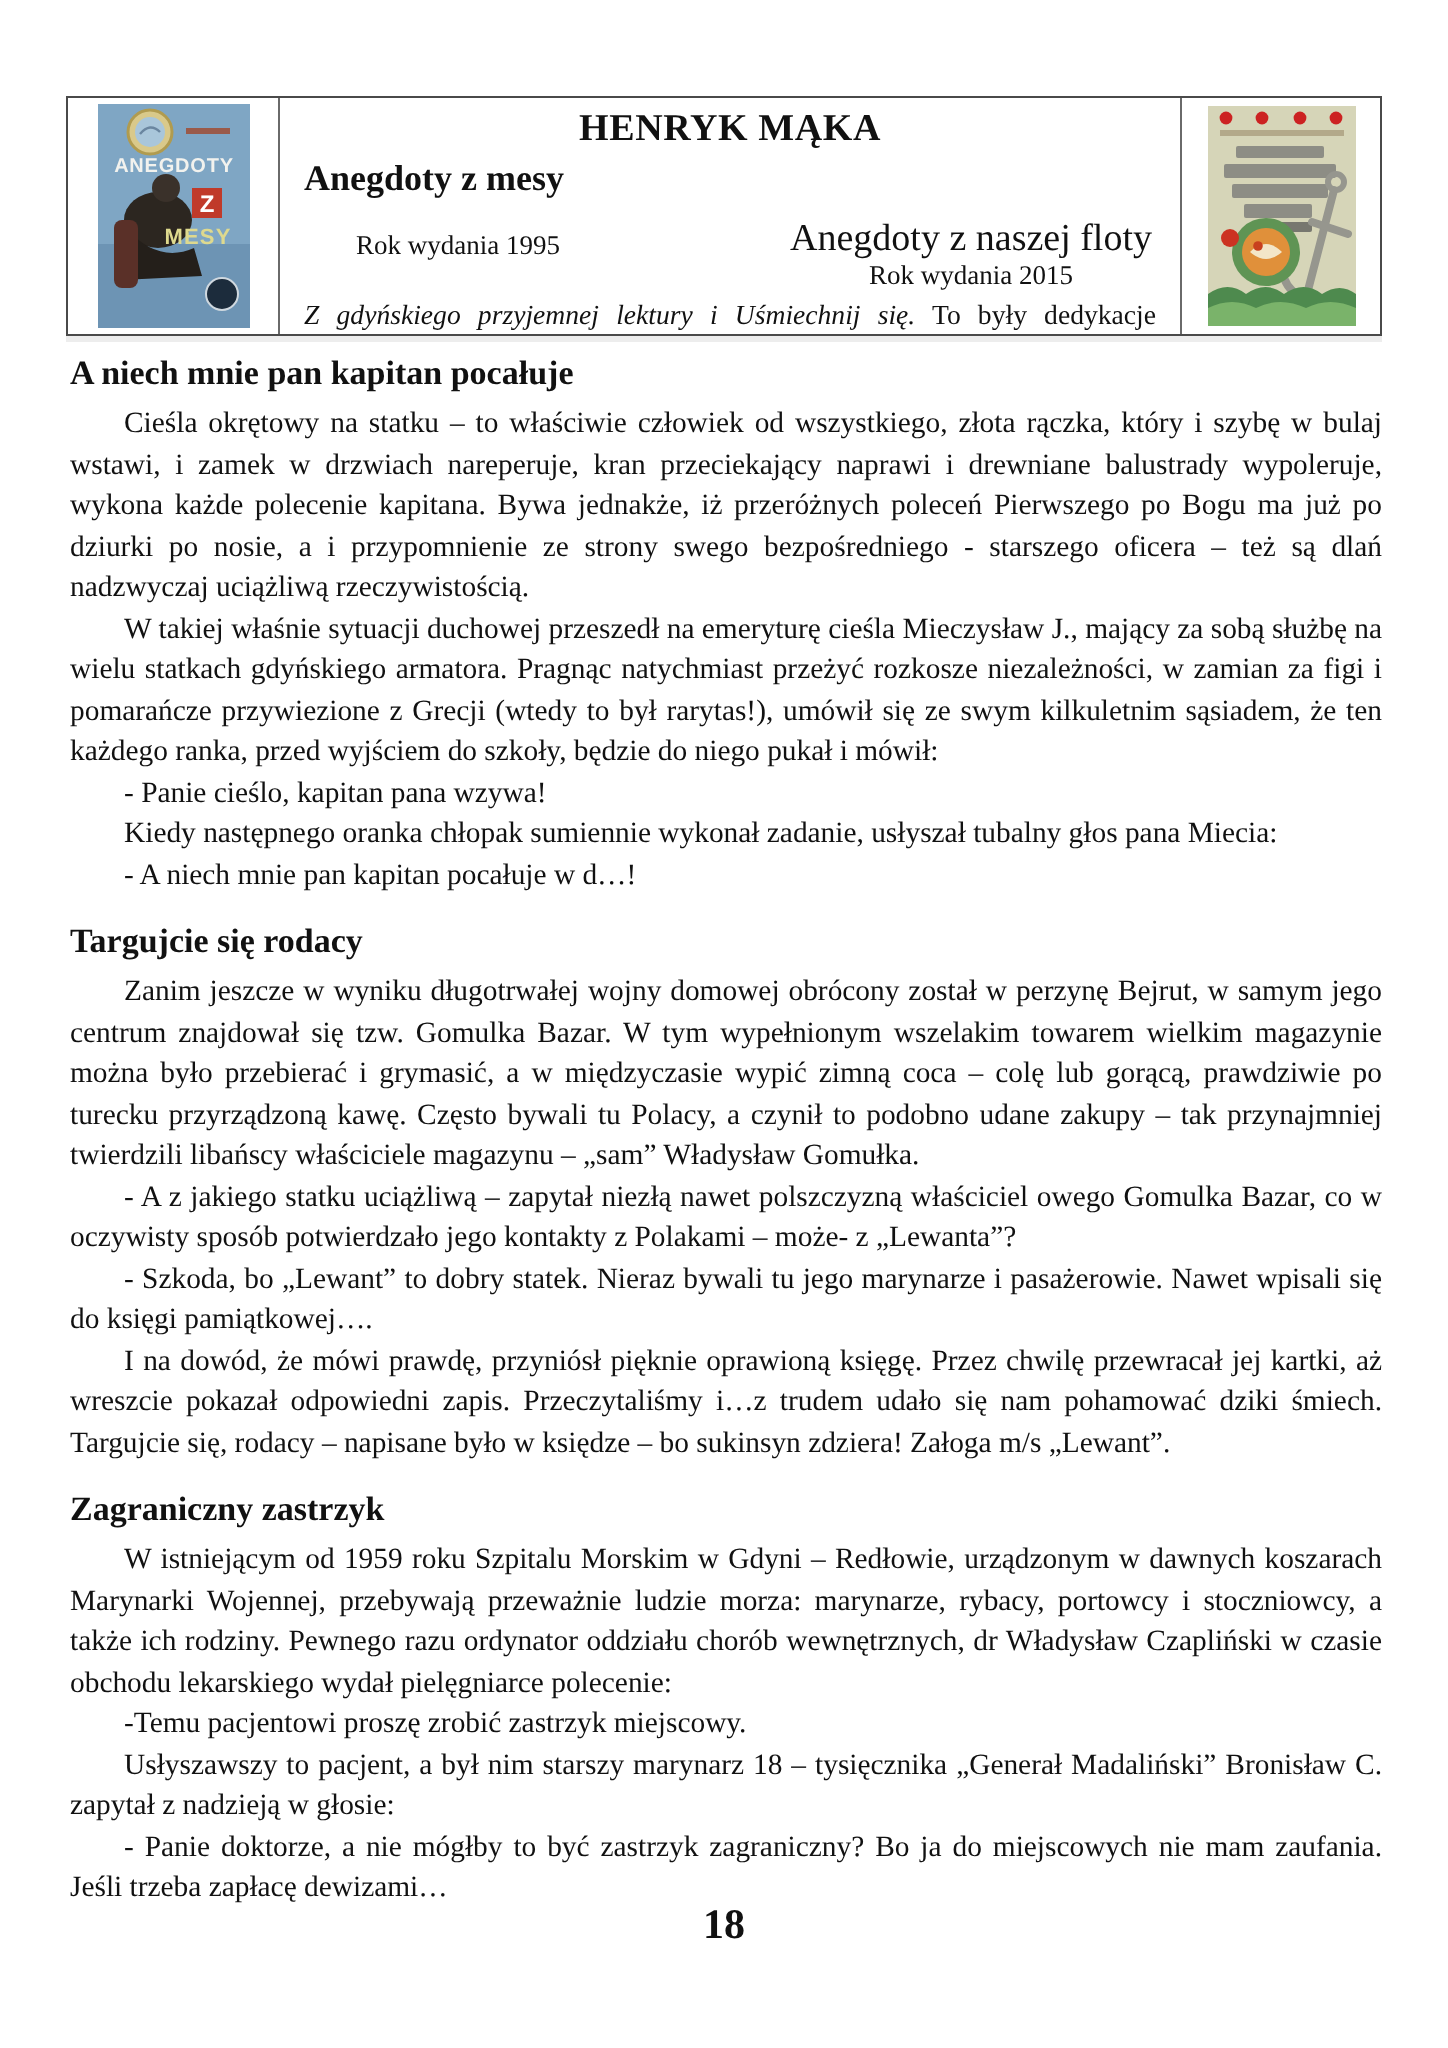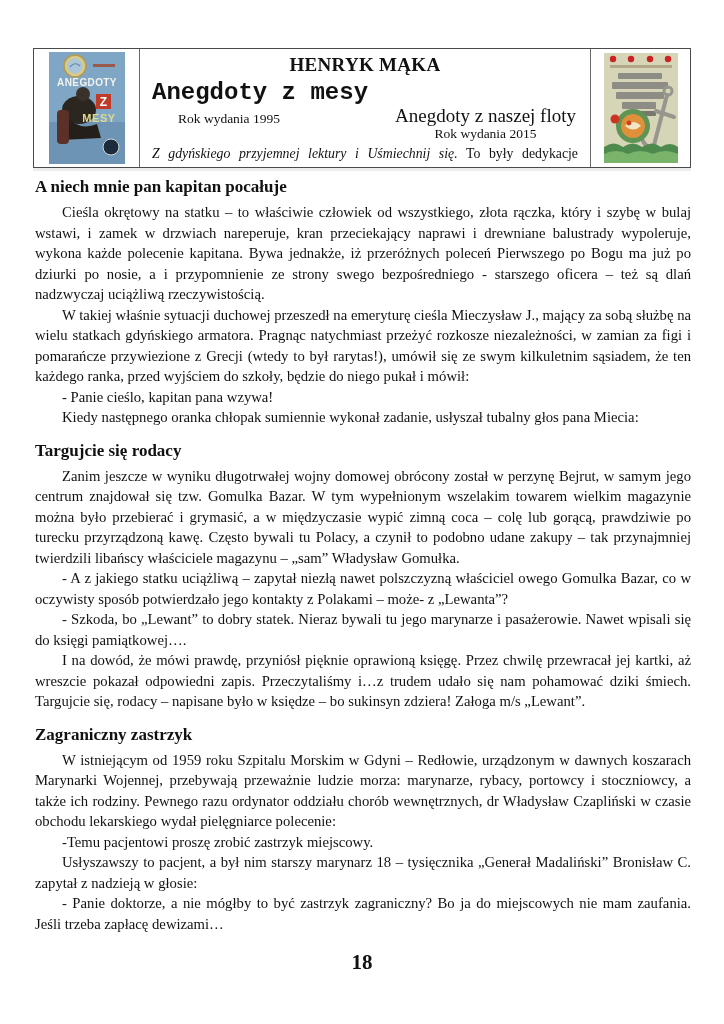--- a/index.html
+++ b/index.html
@@ -21,22 +21,22 @@
   .cover-cell{
     width:106px;flex:0 0 106px;display:flex;align-items:center;justify-content:center;
     box-sizing:border-box;
   }
   .cover-cell.left{border-right:1.5px solid #6a6a6a;}
   .cover-cell.right{border-left:1.5px solid #6a6a6a;width:100px;flex:0 0 100px;}
   .center-cell{flex:1;padding:3px 12px 2px 12px;box-sizing:border-box;overflow:hidden;}
   .main-title{
     text-align:center;font-weight:bold;font-size:19px;letter-spacing:.3px;margin-top:2px;
   }
-  .book1-title{font-weight:bold;font-size:24px;margin-top:3px;font-family:Liberation Mono, monospace;}
-  .editions-row{display:flex;justify-content:space-between;align-items:flex-start;margin-top:0;gap:38px;}
+  .book1-title{font-weight:bold;font-size:18px;margin-top:3px;}
+  .editions-row{display:flex;justify-content:space-between;align-items:flex-start;margin-top:10px;gap:38px;}
   .book1-edition{font-size:13.5px;margin-left:26px;margin-top:5px;}
   .book2-block{text-align:center;margin-right:2px;}
   .book2-title{font-weight:normal;font-size:19px;line-height:20px;}
   .book2-edition{font-size:13.5px;line-height:16px;}
   .dedication{font-size:13.8px;line-height:18.5px;margin-top:3px;text-align:justify;}
   .dedication .it{font-style:italic;}
   
   .content{position:absolute;left:35px;top:177px;width:656px;}
   .section h2{
     font-size:17px;font-weight:bold;margin:13px 0 5px 0;line-height:20px;
@@ -150,20 +150,21 @@
   </div>
 
   <div class="content">
 
     <div class="section">
       <h2>A niech mnie pan kapitan pocałuje</h2>
       <p>Cieśla okrętowy na statku – to właściwie człowiek od wszystkiego, złota rączka, który i szybę w bulaj wstawi, i zamek w drzwiach nareperuje, kran przeciekający naprawi i drewniane balustrady wypoleruje, wykona każde polecenie kapitana. Bywa jednakże, iż przeróżnych poleceń Pierwszego po Bogu ma już po dziurki po nosie, a i przypomnienie ze strony swego bezpośredniego - starszego oficera – też są dlań nadzwyczaj uciążliwą rzeczywistością.</p>
       <p>W takiej właśnie sytuacji duchowej przeszedł na emeryturę cieśla Mieczysław J., mający za sobą służbę na wielu statkach gdyńskiego armatora. Pragnąc natychmiast przeżyć rozkosze niezależności, w zamian za figi i pomarańcze przywiezione z Grecji (wtedy to był rarytas!), umówił się ze swym kilkuletnim sąsiadem, że ten każdego ranka, przed wyjściem do szkoły, będzie do niego pukał i mówił:</p>
       <p>- Panie cieślo, kapitan pana wzywa!</p>
       <p>Kiedy następnego oranka chłopak sumiennie wykonał zadanie, usłyszał tubalny głos pana Miecia:</p>
+      <p>- A niech mnie pan kapitan pocałuje w d…!</p>
     </div>
 
     <div class="section">
       <h2>Targujcie się rodacy</h2>
       <p>Zanim jeszcze w wyniku długotrwałej wojny domowej obrócony został w perzynę Bejrut, w samym jego centrum znajdował się tzw. Gomulka Bazar. W tym wypełnionym wszelakim towarem wielkim magazynie można było przebierać i grymasić, a w międzyczasie wypić zimną coca – colę lub gorącą, prawdziwie po turecku przyrządzoną kawę. Często bywali tu Polacy, a czynił to podobno udane zakupy – tak przynajmniej twierdzili libańscy właściciele magazynu – „sam” Władysław Gomułka.</p>
       <p>- A z jakiego statku uciążliwą – zapytał niezłą nawet polszczyzną właściciel owego Gomulka Bazar, co w oczywisty sposób potwierdzało jego kontakty z Polakami – może- z „Lewanta”?</p>
       <p>- Szkoda, bo „Lewant” to dobry statek. Nieraz bywali tu jego marynarze i pasażerowie. Nawet wpisali się do księgi pamiątkowej….</p>
       <p>I na dowód, że mówi prawdę, przyniósł pięknie oprawioną księgę. Przez chwilę przewracał jej kartki, aż wreszcie pokazał odpowiedni zapis. Przeczytaliśmy i…z trudem udało się nam pohamować dziki śmiech. Targujcie się, rodacy – napisane było w księdze – bo sukinsyn zdziera! Załoga m/s „Lewant”.</p>
     </div>
 

